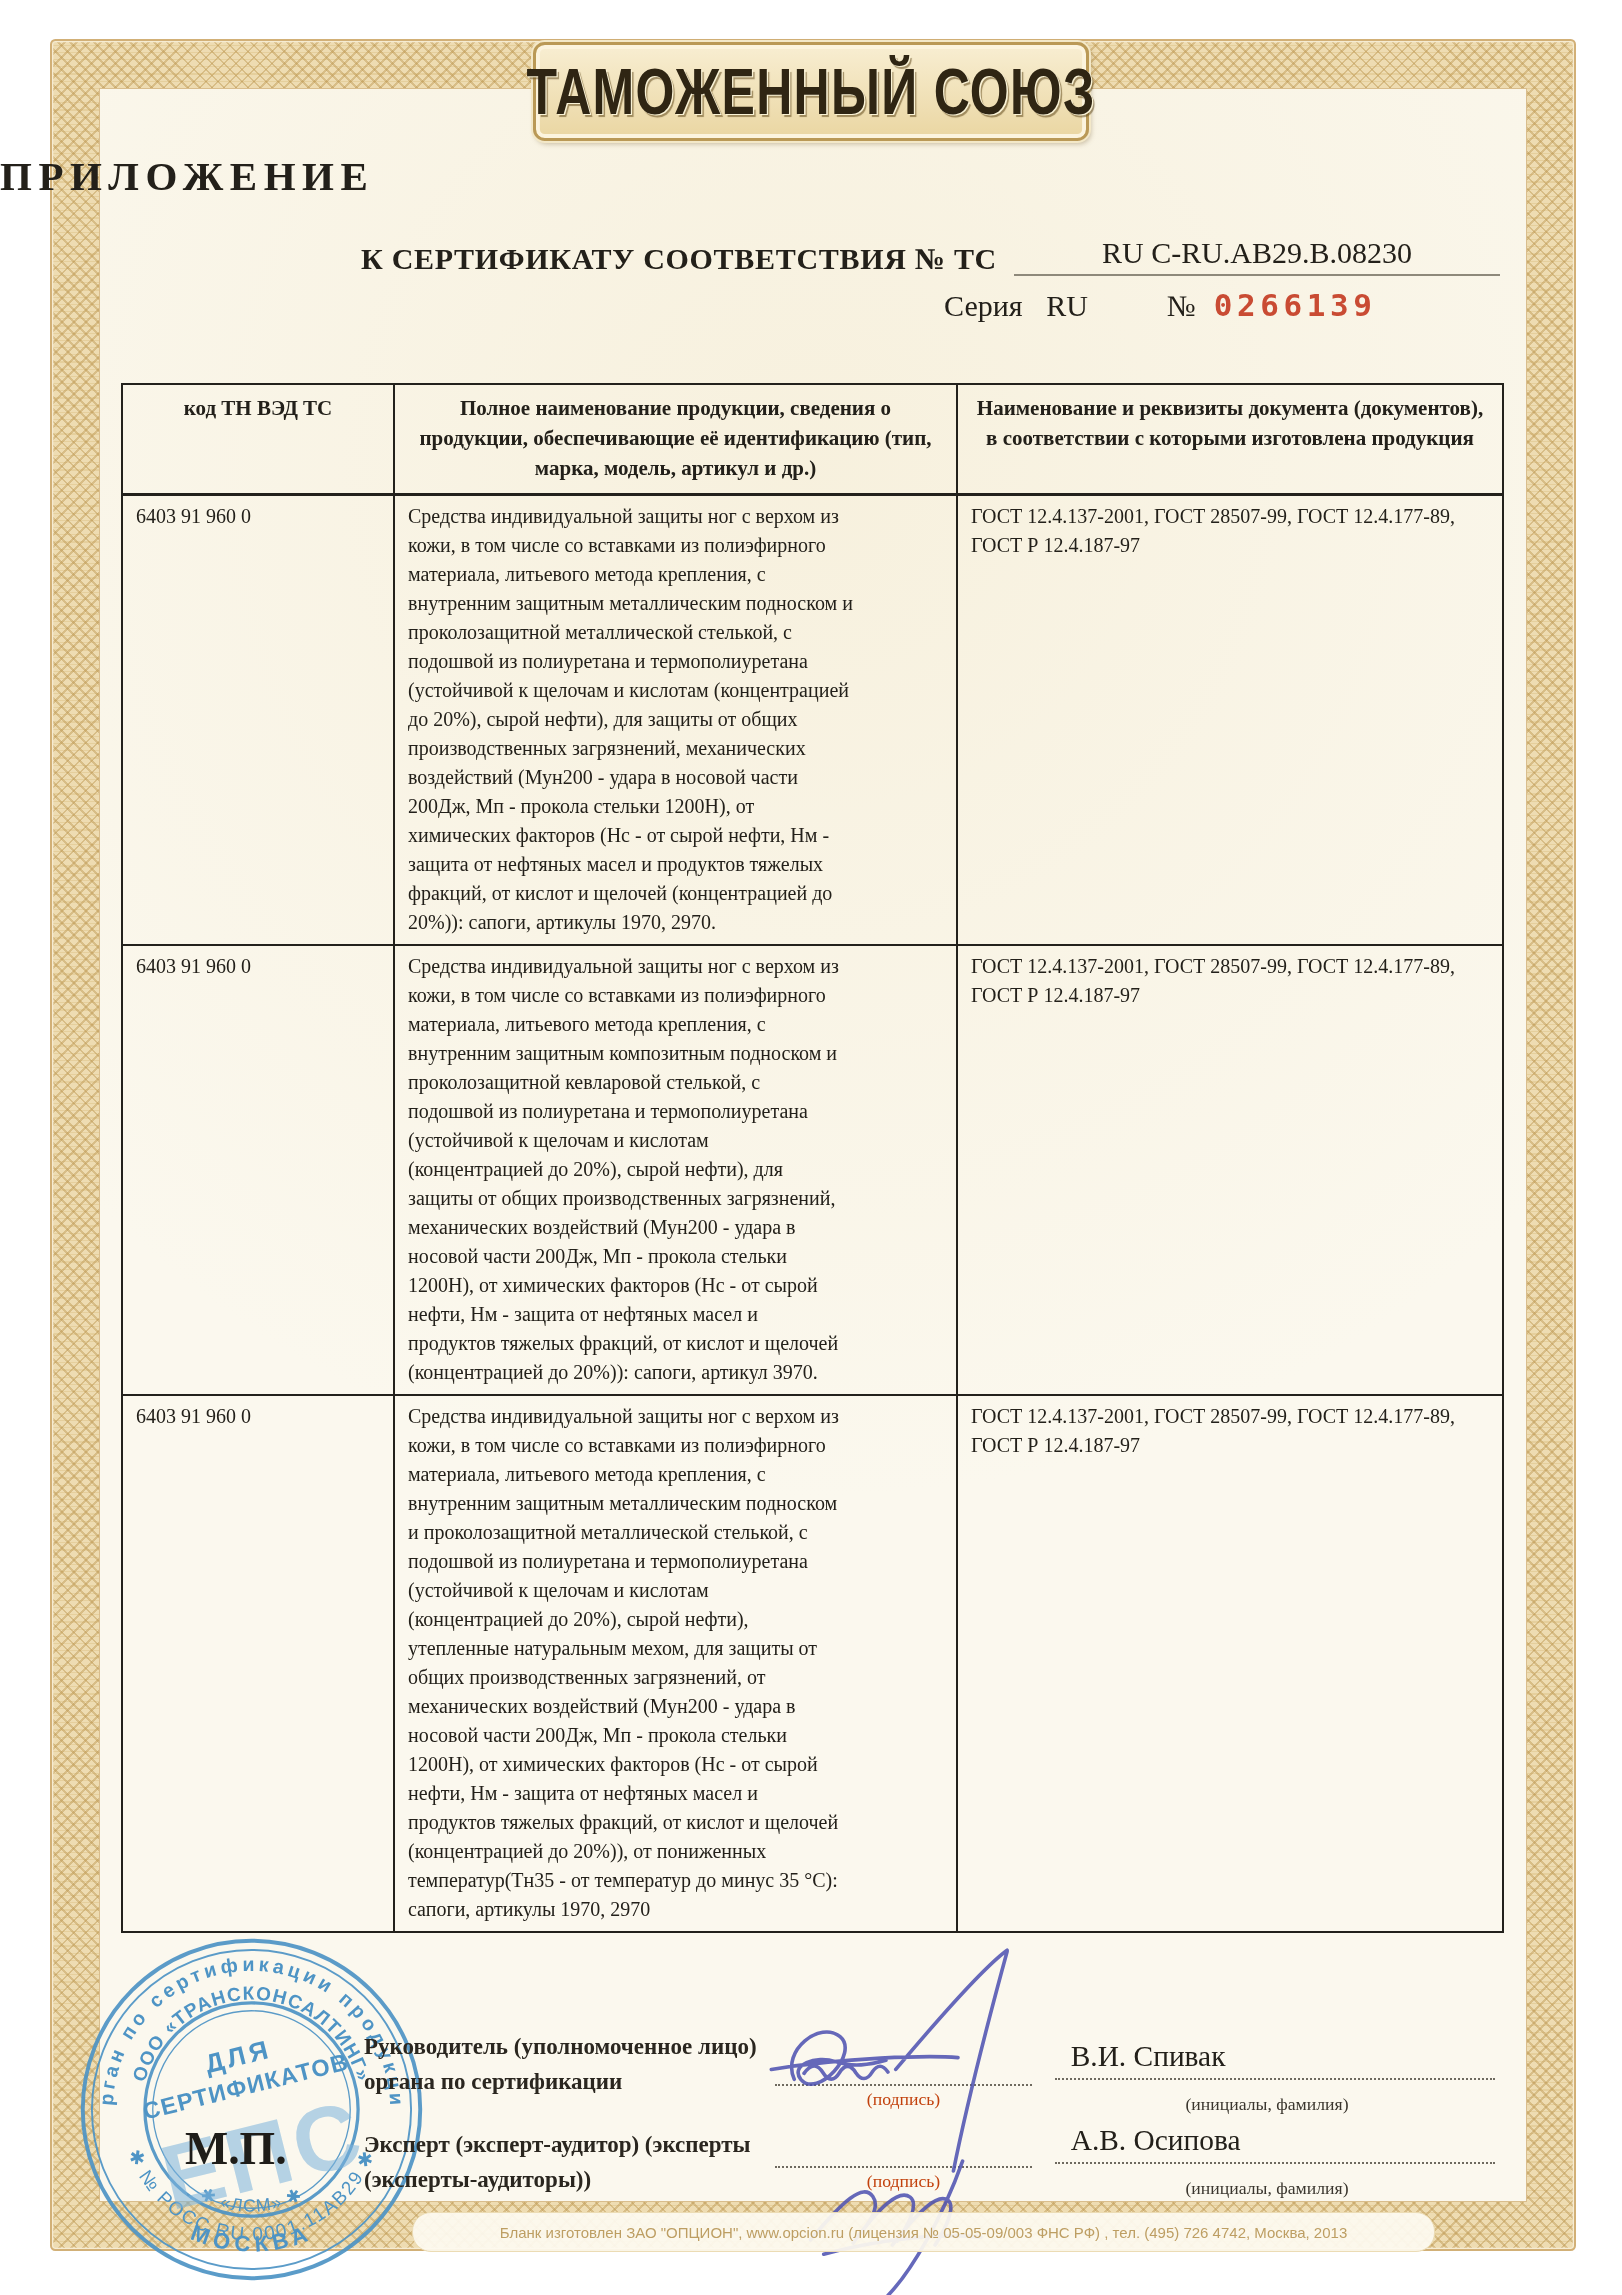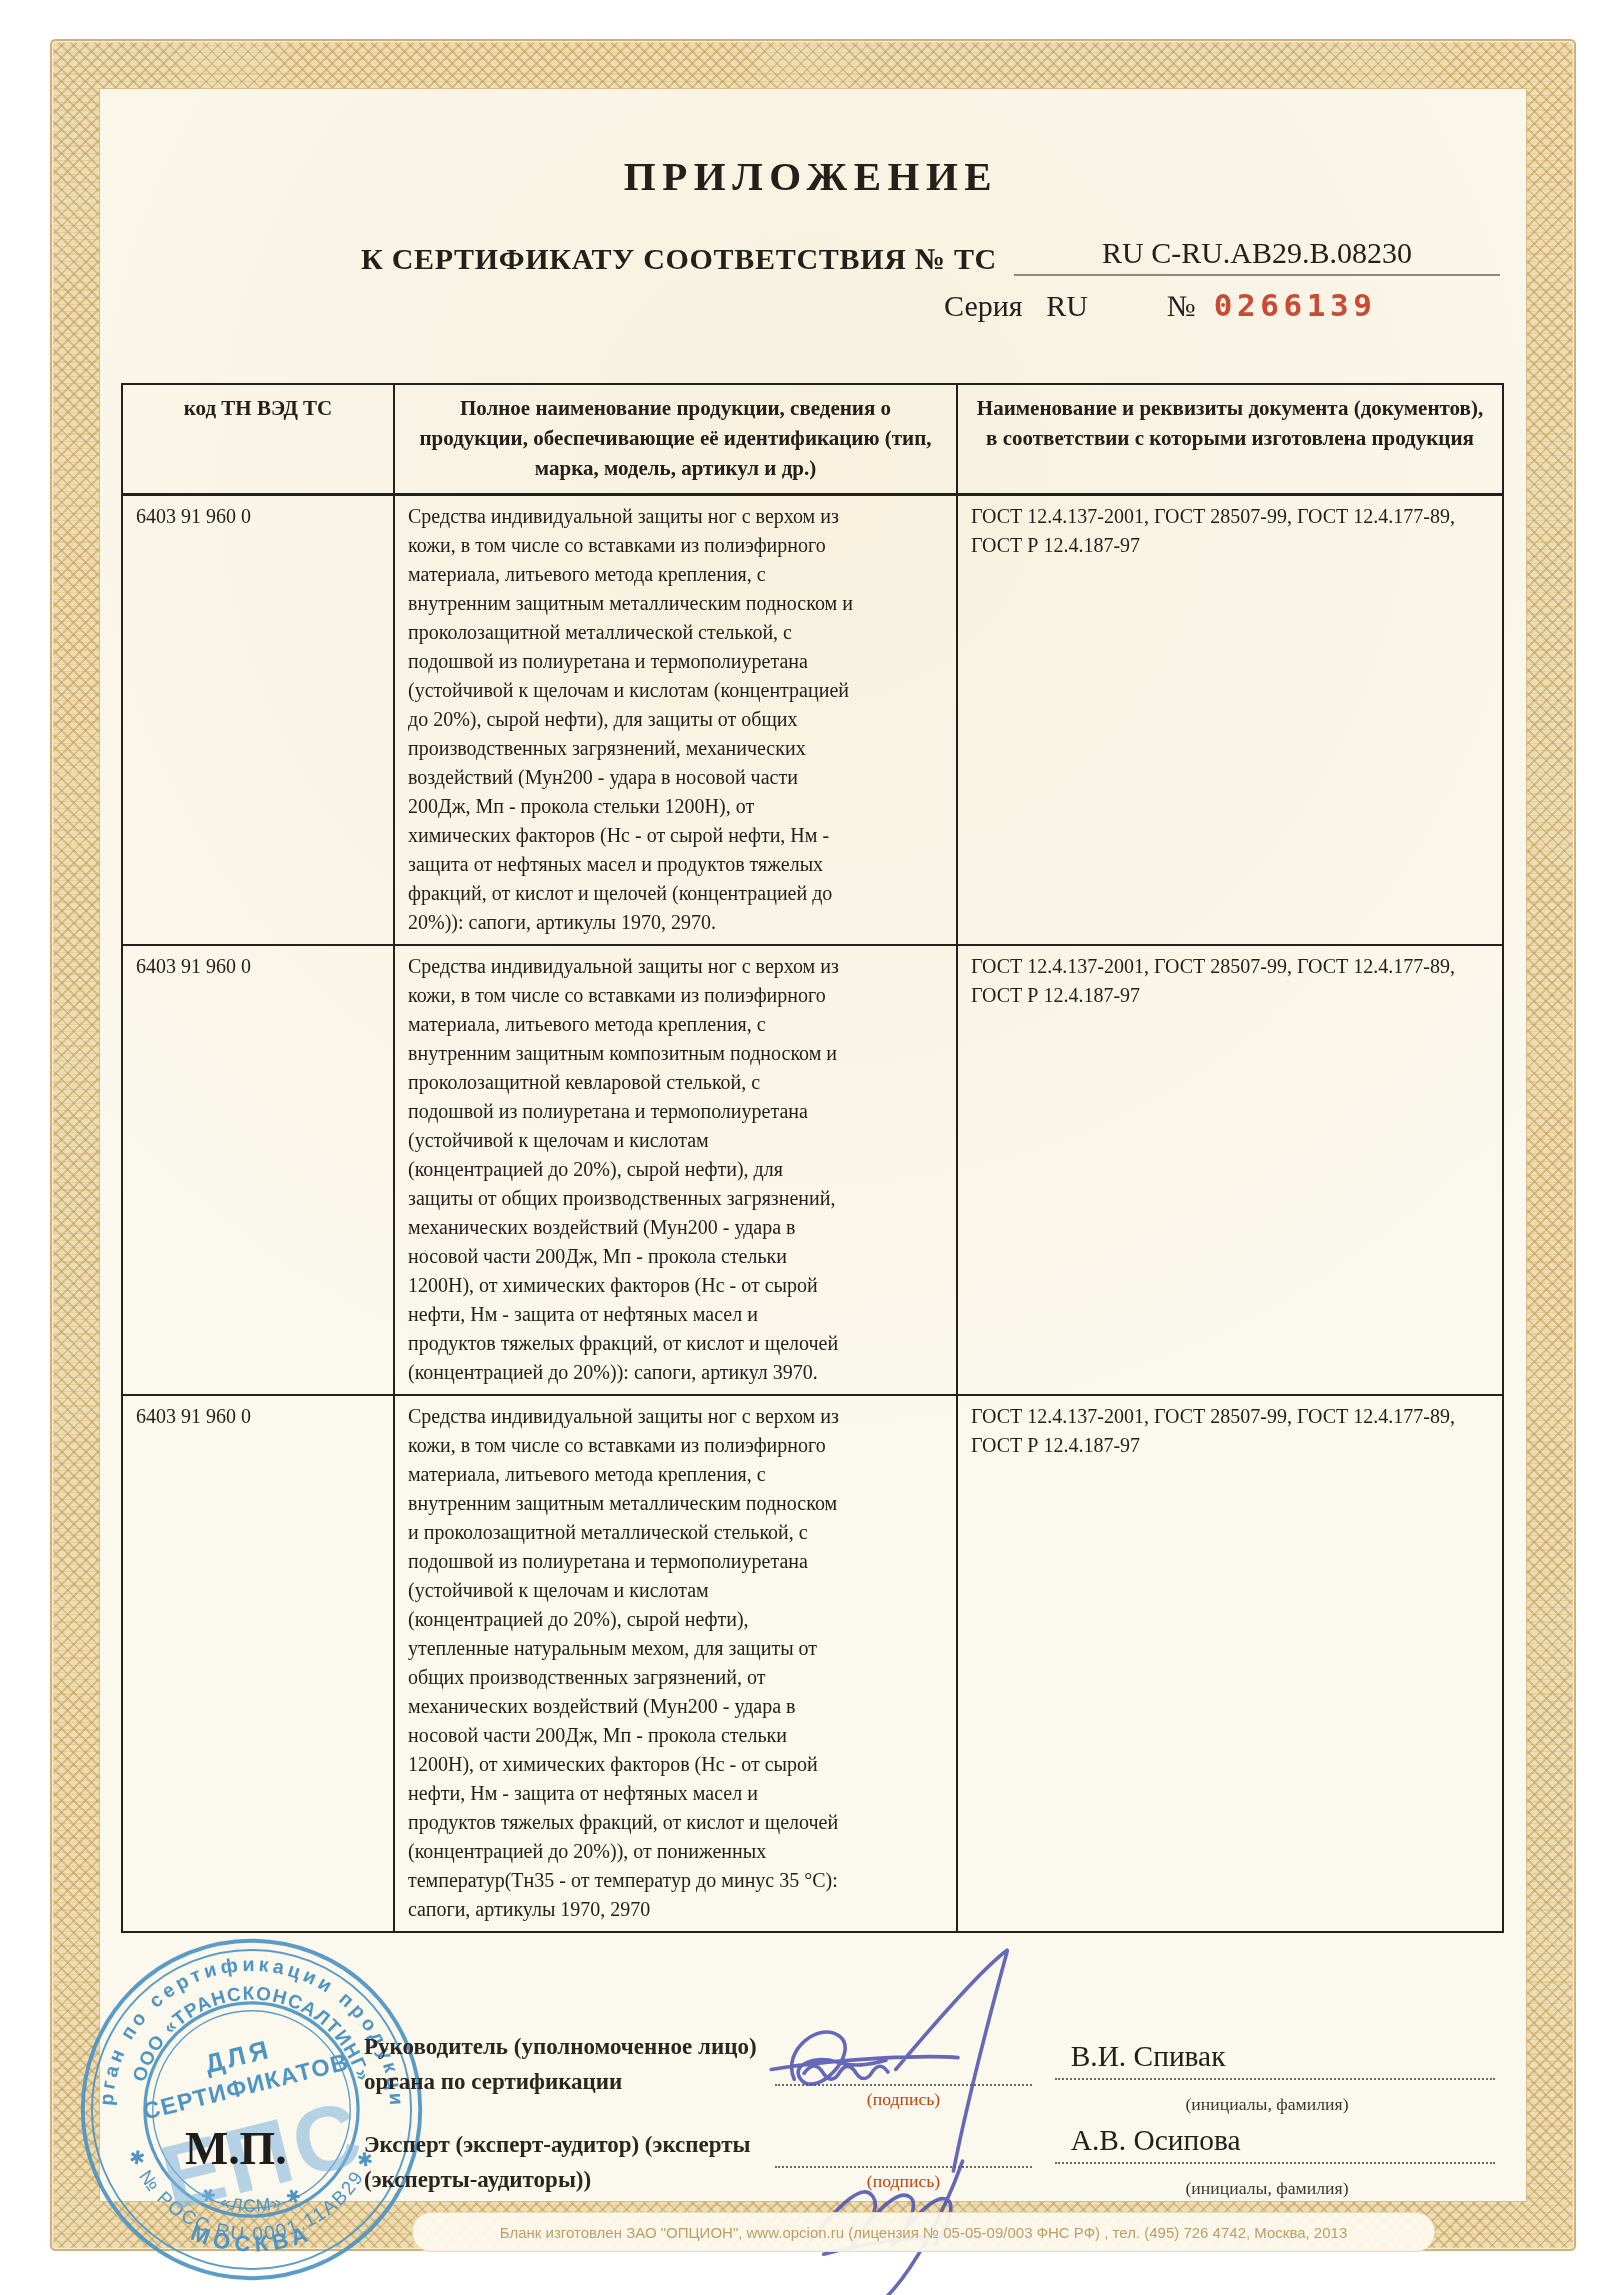--- a/index.html
+++ b/index.html
@@ -22,21 +22,21 @@
   
   .plaque{position:absolute;left:50%;top:42px;transform:translateX(-50%);
     width:550px;height:93px;background:linear-gradient(180deg,#f8eed2,#ead6a2);
     border:3.9px solid #ba9956;border-radius:11.8px;
     box-shadow:0 0 0 2px #f3e8c8, inset 0 0 0 3.9px #fcf4de, 2px 2.6px 5.2px rgba(110,84,38,.35);
     display:flex;align-items:center;justify-content:center;}
   .plaque-text{font-family:"Liberation Sans","DejaVu Sans",sans-serif;font-weight:bold;
     font-size:50px;letter-spacing:1.3px;color:#2f2513;transform:scaleY(1.28);white-space:nowrap;
     text-shadow:1.3px 1.3px 0 rgba(255,248,220,.95), 2.6px 2.6px 0.7px rgba(96,72,28,.55);}
 
-  .doc-title{position:absolute;left:0;right:0;top:152px;text-align:center;
+  .doc-title{position:absolute;left:0;right:0;top:152px;text-align:left;
     font-size:41px;font-weight:bold;letter-spacing:6.5px;color:#23201a;}
 
   .cert-line{position:absolute;left:361px;top:236px;right:122px;display:flex;align-items:flex-end;gap:17px;}
   .cert-label{font-size:30px;font-weight:bold;letter-spacing:0.7px;white-space:nowrap;color:#23201a;}
   .cert-number{flex:1;text-align:center;font-size:30px;padding-bottom:4px;white-space:nowrap;
     border-bottom:2px solid #8e897b;color:#23201a;}
 
   .series-line{position:absolute;left:944px;top:287px;display:flex;align-items:baseline;font-size:30px;color:#23201a;}
   .series-label{margin-right:23.6px;}
   .series-value{margin-right:79px;}
@@ -84,20 +84,23 @@
 </style>
 </head>
 <body>
 
 <div class="page">
 
   <div class="frame">
     <div class="paper"></div>
   </div>
 
+  <div class="plaque">
+    <span class="plaque-text">ТАМОЖЕННЫЙ СОЮЗ</span>
+  </div>
 
   <div class="doc-title">ПРИЛОЖЕНИЕ</div>
 
   <div class="cert-line">
     <span class="cert-label">К СЕРТИФИКАТУ СООТВЕТСТВИЯ  № ТС</span>
     <span class="cert-number">RU C-RU.АВ29.В.08230</span>
   </div>
 
   <div class="series-line">
     <span class="series-label">Серия</span>

